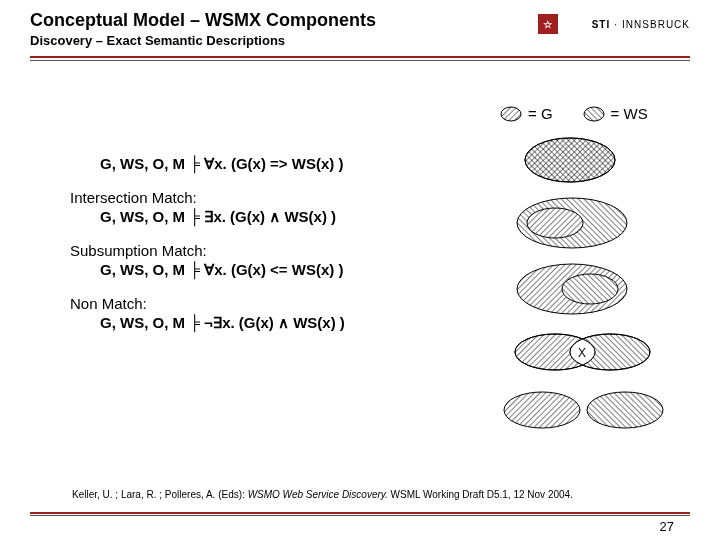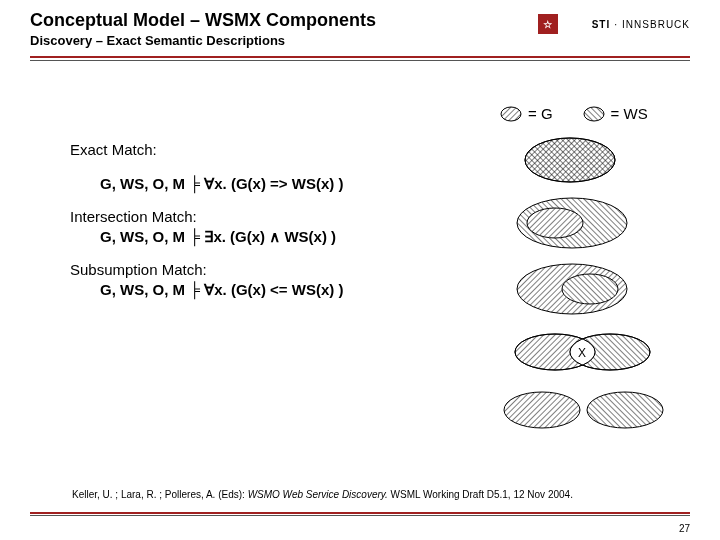--- a/index.html
+++ b/index.html
@@ -78,22 +78,22 @@
     right: 40px;
     font-size: 10px;
     margin-left: 32px;
   }
   .citation .italic { font-style: italic; }
   .footer-rule { position:absolute; bottom: 26px; left:30px; right:30px; height:2px; background:#a02020; }
   .footer-thin { position:absolute; bottom: 24px; left:30px; right:30px; height:1px; background:#555; }
   .pagenum {
     position: absolute;
     bottom: 6px;
-    right: 30px;
-    font-size: 10px;
+    right: 46px;
+    font-size: 13px;
   }
   svg { display:block; }
 </style>
 </head>
 <body>
 
 <div class="header">
   <div class="title">Conceptual Model – WSMX Components</div>
   <div class="subtitle">Discovery – Exact Semantic Descriptions</div>
 </div>
@@ -129,32 +129,35 @@
           </pattern>
         </defs>
       <ellipse cx="11" cy="8" rx="10" ry="7" fill="url(#hW)" stroke="#000"></ellipse>
     </svg>
     <span>= WS</span>
   </div>
 </div>
 
 <div class="content">
   <div class="match-block">
-    <div class="match-title">Exact Match:</div>
   </div>
   <div class="match-block">
     <div class="match-formula">G, WS, O, M ╞ ∀x. (G(x) =&gt; WS(x) )</div>
   </div>
   <div class="match-block">
     <div class="match-title">Intersection Match:</div>
     <div class="match-formula">G, WS, O, M ╞ ∃x. (G(x) ∧ WS(x) )</div>
   </div>
   <div class="match-block">
     <div class="match-title">Subsumption Match:</div>
     <div class="match-formula">G, WS, O, M ╞ ∀x. (G(x) &lt;= WS(x) )</div>
+  </div>
+  <div class="match-block">
+    <div class="match-title">Non Match:</div>
+    <div class="match-formula">G, WS, O, M ╞ ¬∃x. (G(x) ∧ WS(x) )</div>
   </div>
 </div>
 
 <div class="diagrams">
   <svg class="diag" width="150" height="50">
     <defs>
       <pattern id="p1a" width="4" height="4" patternUnits="userSpaceOnUse" patternTransform="rotate(45)">
           <line x1="0" y1="0" x2="0" y2="4" stroke="#000" stroke-width="1"></line>
         </pattern>
       <pattern id="p1b" width="4" height="4" patternUnits="userSpaceOnUse" patternTransform="rotate(-45)">

